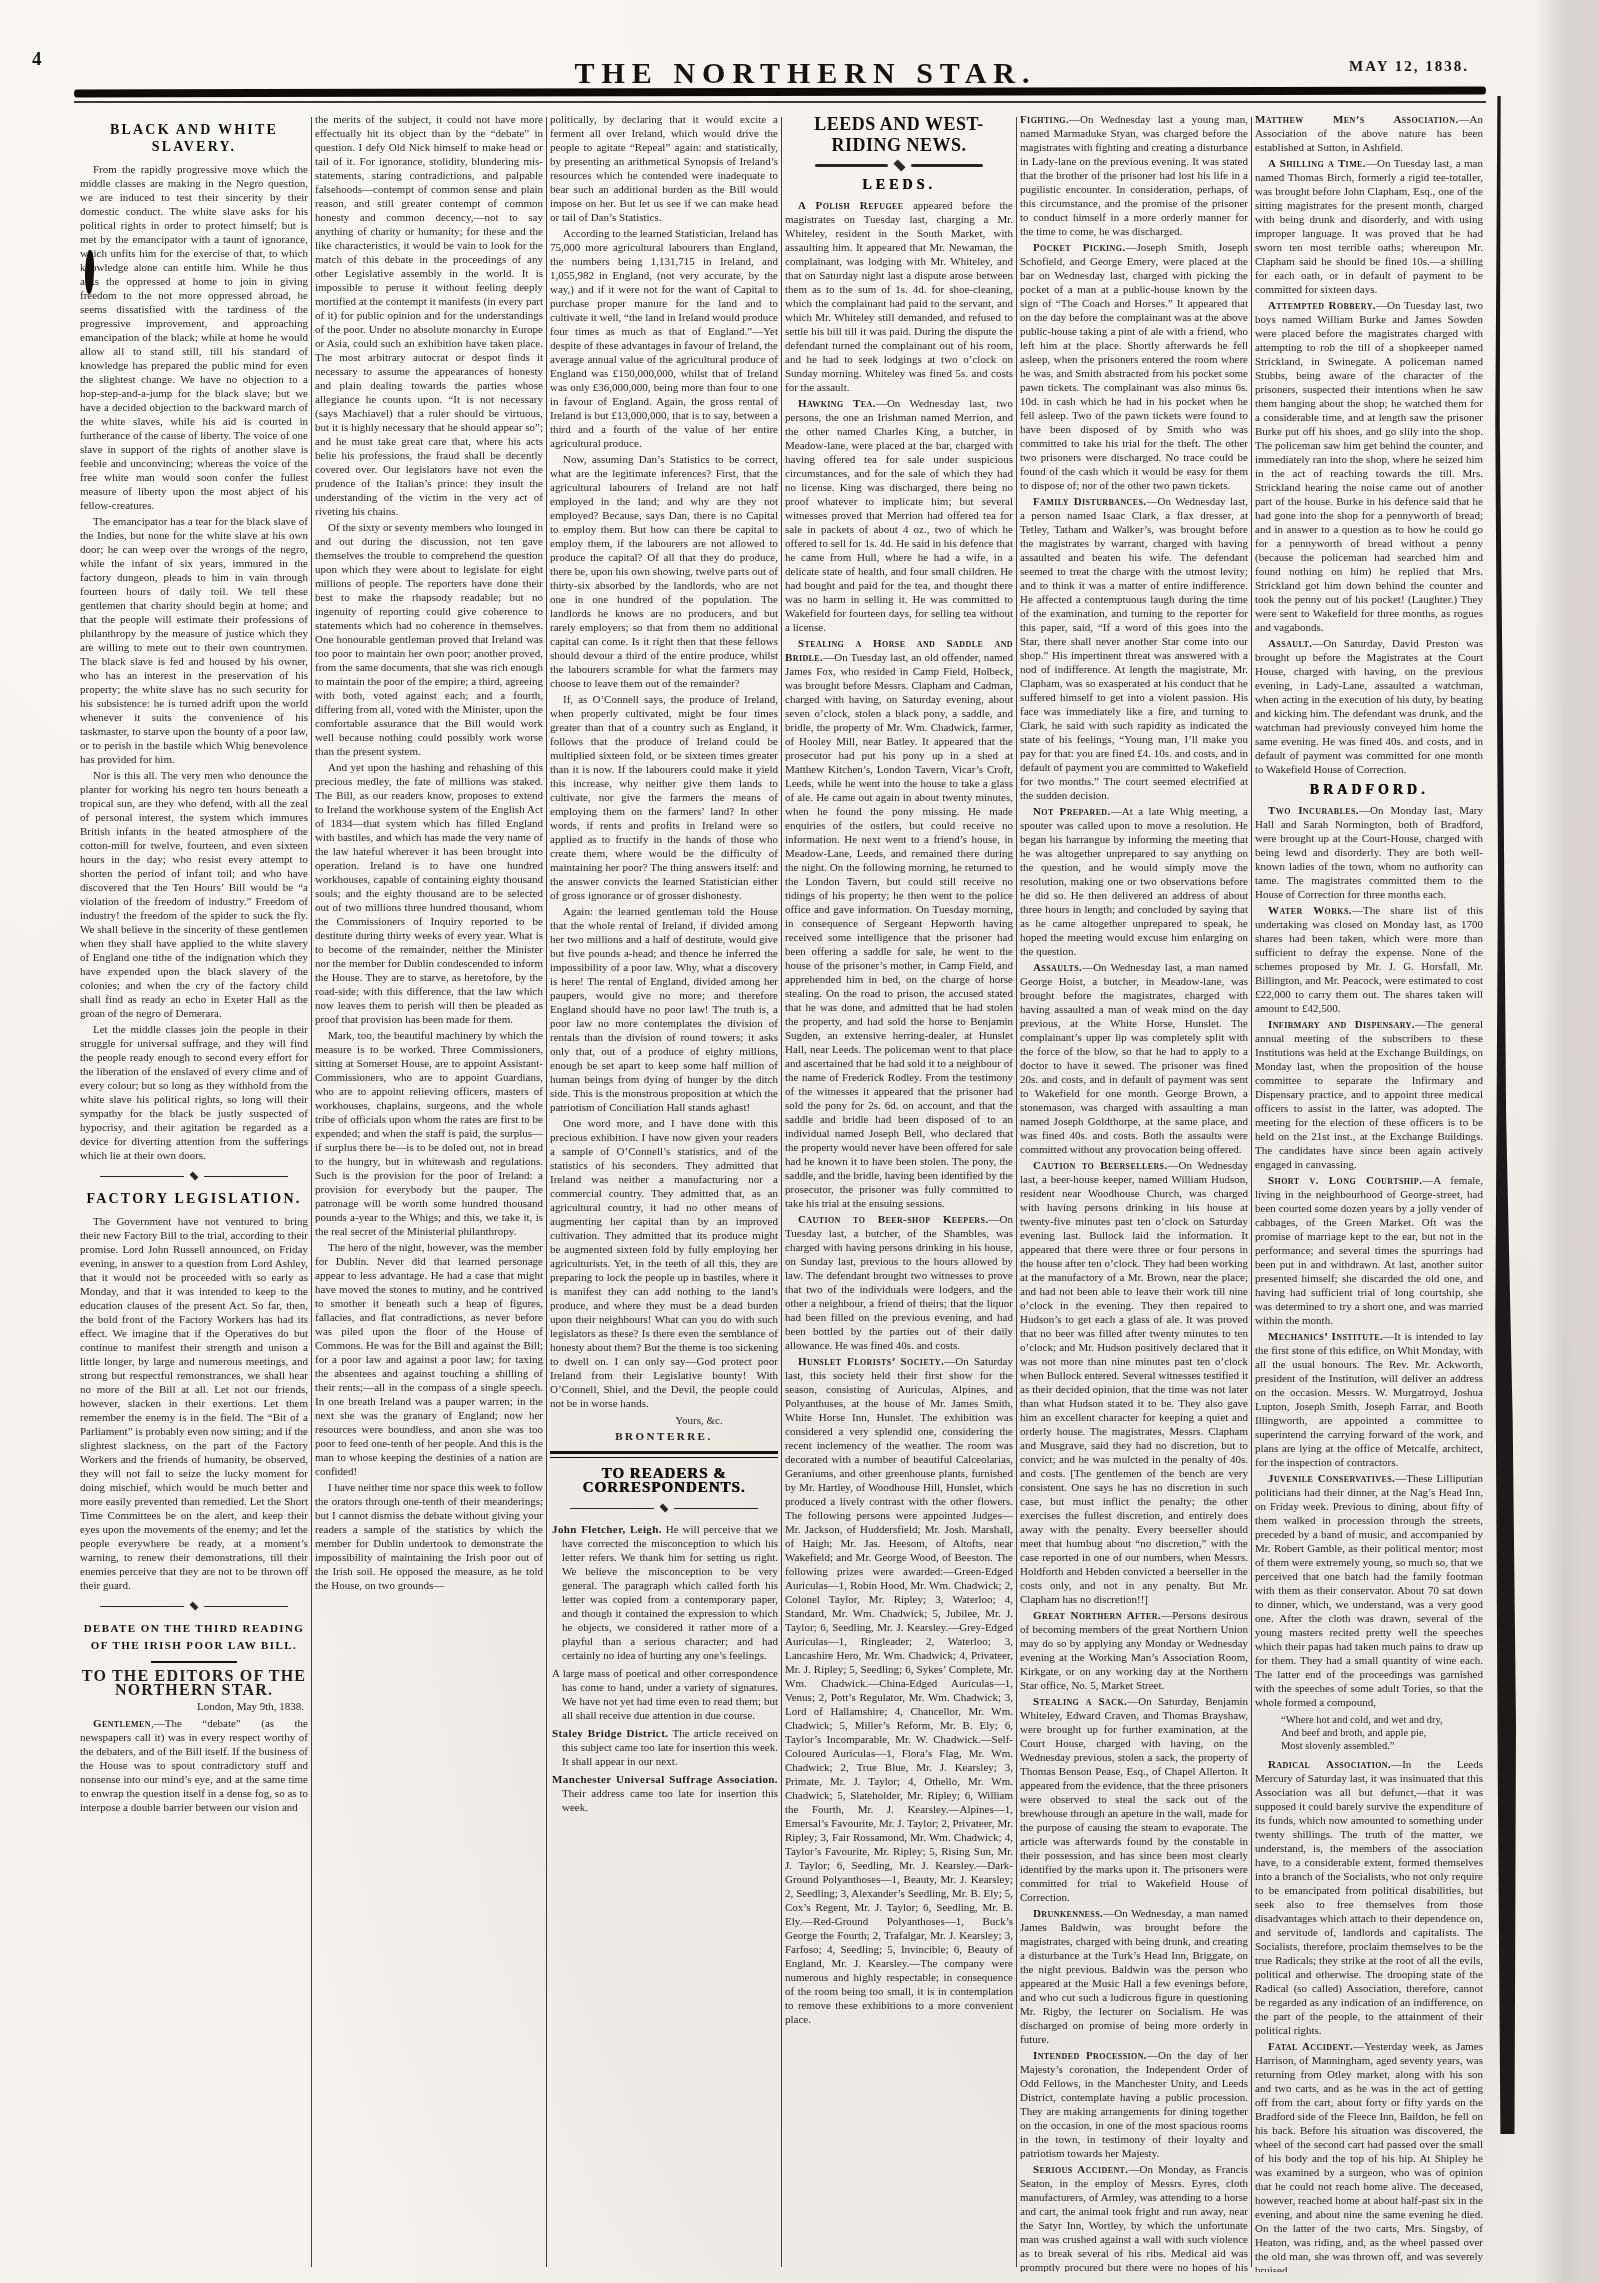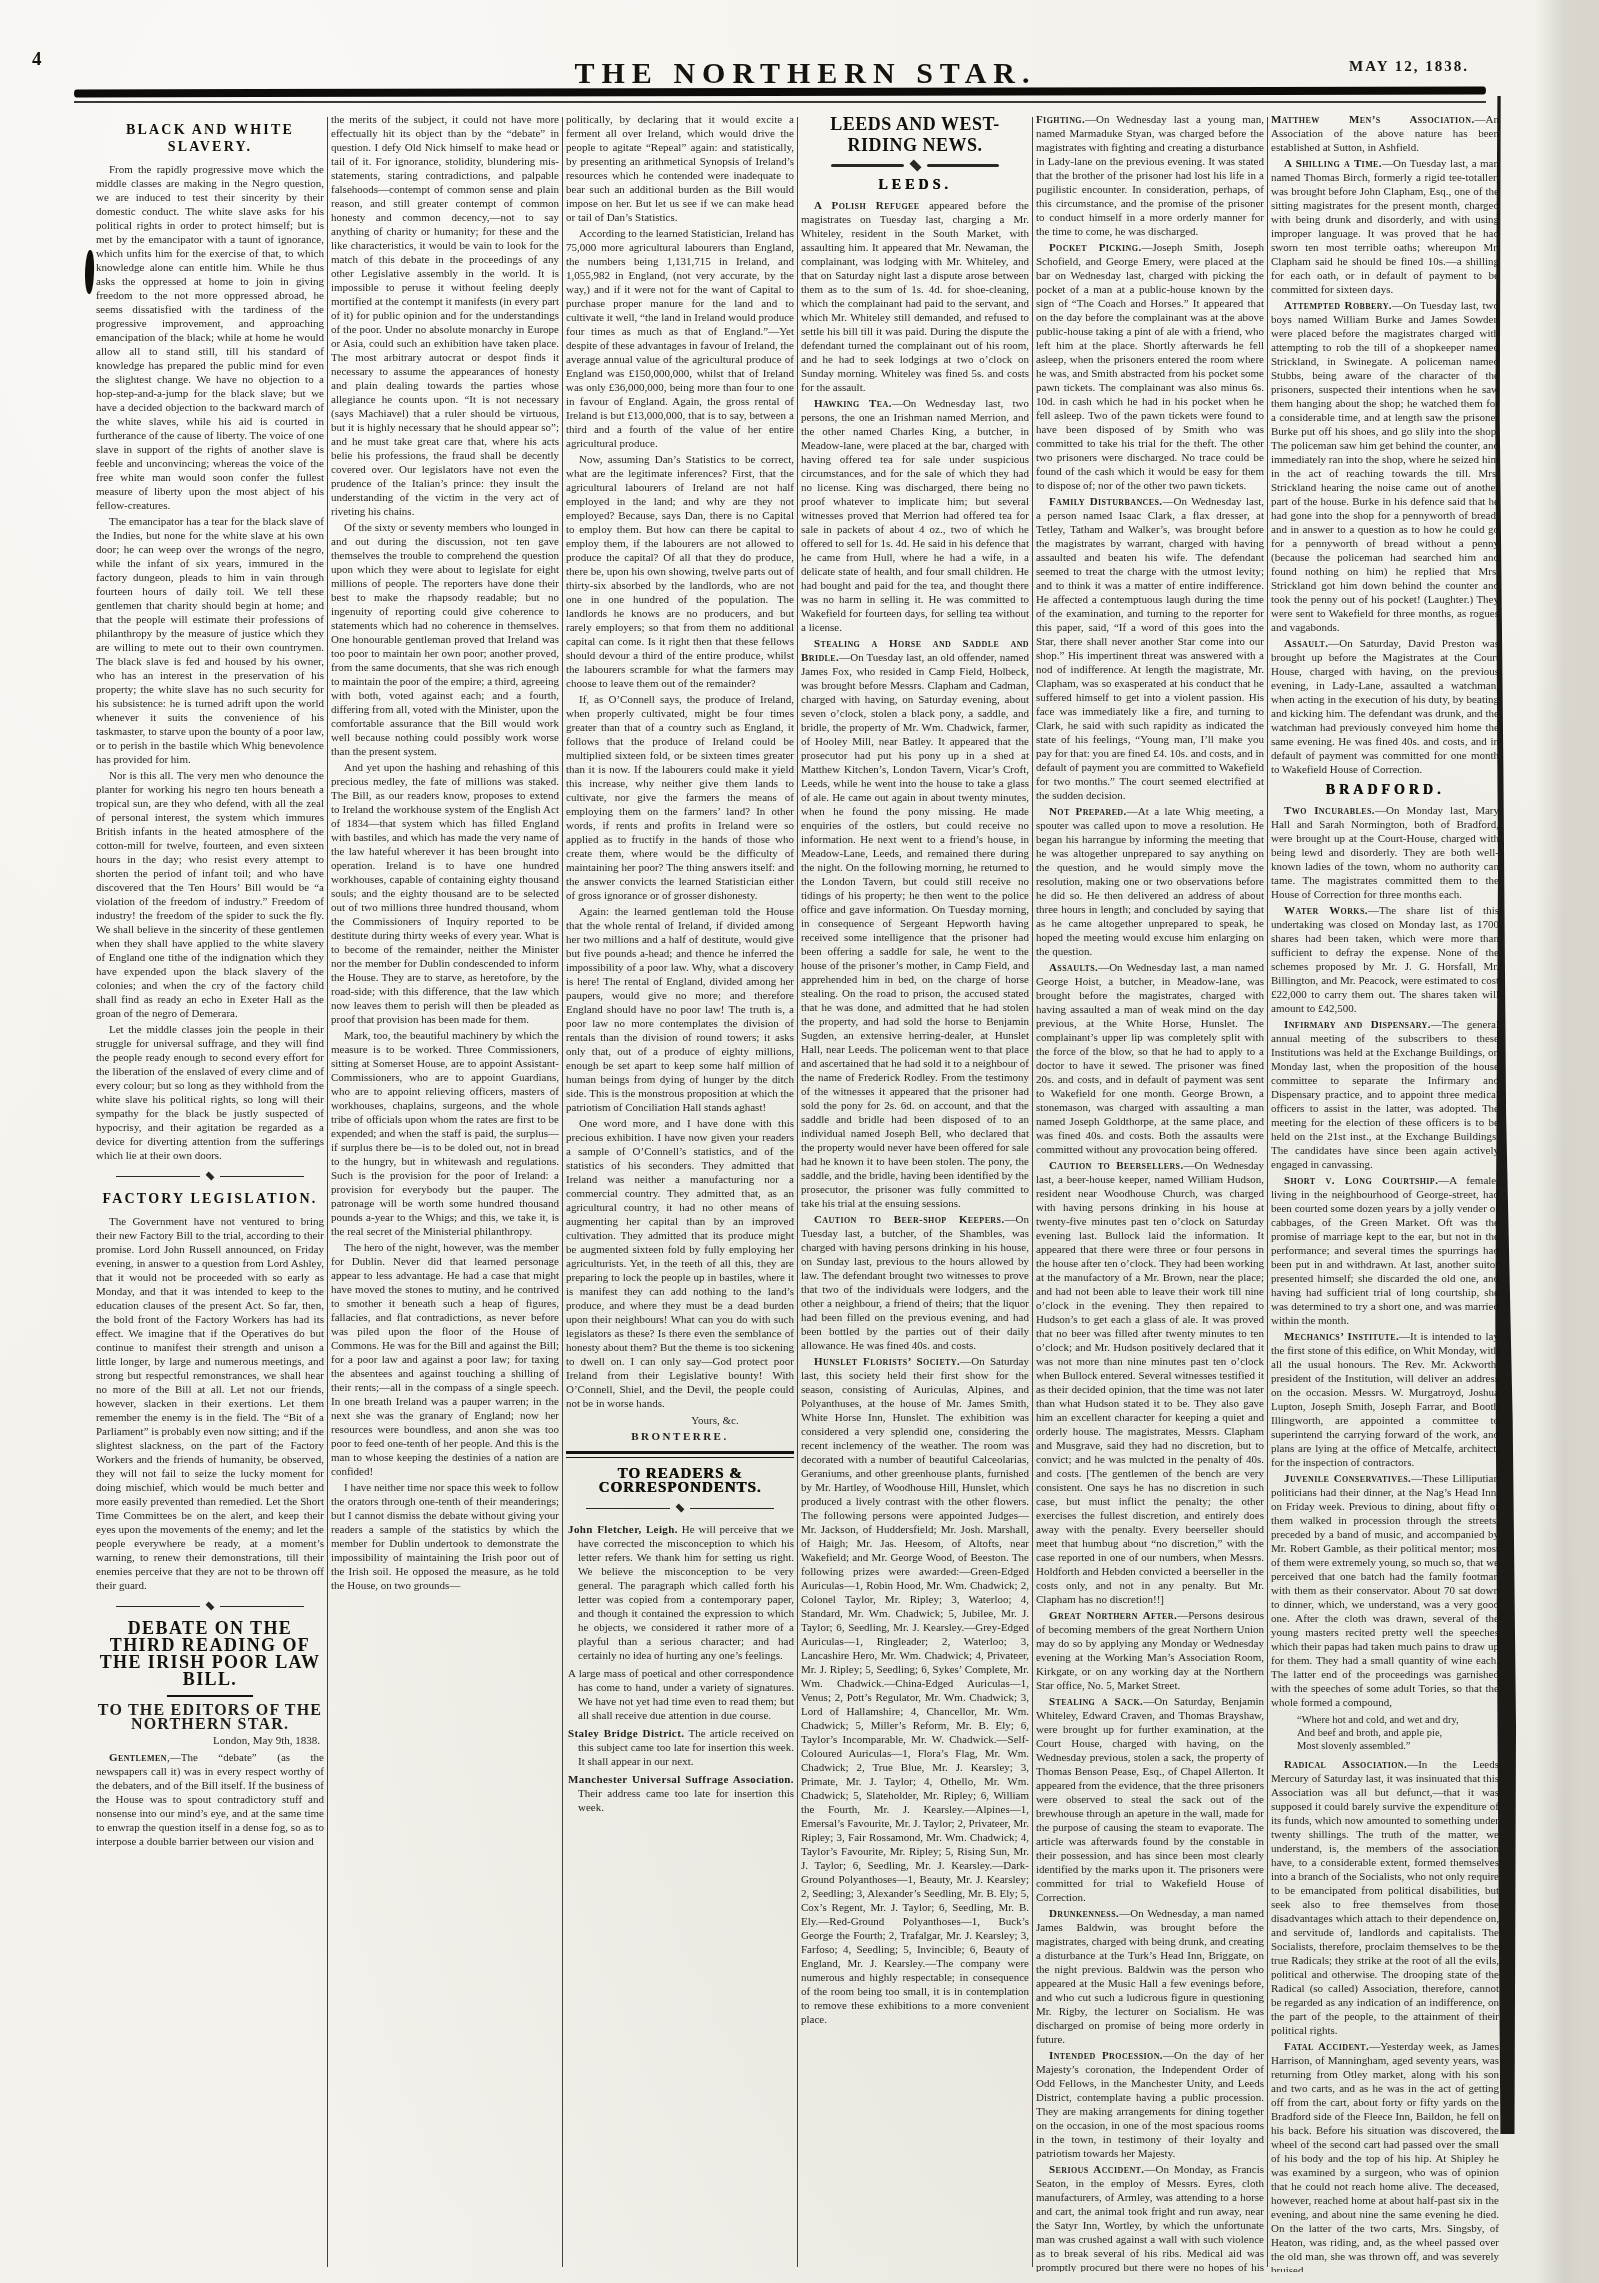--- a/index.html
+++ b/index.html
@@ -11,28 +11,28 @@
       radial-gradient(ellipse at 45% 55%, rgba(120,110,95,.05), transparent 60%);}
   
   .pgnum{position:absolute;left:32px;top:48px;font-size:19px;font-weight:bold;color:#17140f;}
   .nm{position:absolute;left:50%;top:50px;transform:translateX(-50%);margin:6px;
     font-size:30px;font-weight:700;letter-spacing:7px;color:#17140f;white-space:nowrap;}
   .dt{position:absolute;right:130px;top:58px;font-size:15px;letter-spacing:2px;font-weight:600;color:#1a1712;}
   .rule-main{position:absolute;top:88px;left:74px;width:1412px;height:8px;background:#0e0c09;
     border-radius:4px/70%;transform:rotate(-.12deg);}
   .rule-thin{position:absolute;top:101px;left:74px;width:1412px;height:2px;background:#1a1814;opacity:.85;}
   
-  .cols{position:absolute;top:112px;left:80px;display:flex;align-items:center;margin-left:16px;}
+  .cols{position:absolute;top:112px;left:80px;display:flex;align-items:center;}
   .col{width:228px;height:2160px;overflow:hidden;font-size:11px;line-height:14px;
     text-align:justify;hyphens:auto;-webkit-hyphens:auto;}
   .vr{width:1px;height:2150px;background:#45403a;margin:0 3px;}
   
   .h-line{text-align:center;font-size:14px;line-height:17px;letter-spacing:2.2px;font-weight:600;
     margin:9px 0 7px;color:#15120d;text-indent:0;}
-  .h-2{font-size:18px;letter-spacing:1.4px;}
+  .h-2{font-size:11px;letter-spacing:1.4px;}
   .h-news{text-align:center;font-size:18px;line-height:21px;font-weight:700;letter-spacing:.5px;
     margin:2px 0 4px;color:#14110c;}
   .h-town{text-align:center;font-size:14px;font-weight:700;letter-spacing:4px;margin:7px 0 6px;
     color:#14110c;text-shadow:.5px 0 currentColor;}
   .h-fat{text-align:center;font-size:15px;font-weight:700;letter-spacing:1px;margin:8px 0 4px;
     color:#14110c;text-shadow:.6px 0 currentColor;}
   .h-subcaps{text-align:center;font-size:16px;letter-spacing:1.2px;margin:5px 0 2px;font-weight:600;}
   .dateline{text-align:right;margin:1px 4px 3px 0;}
   .para{text-indent:13px;margin:0 0 2px;}
   .noind{text-indent:0;}

